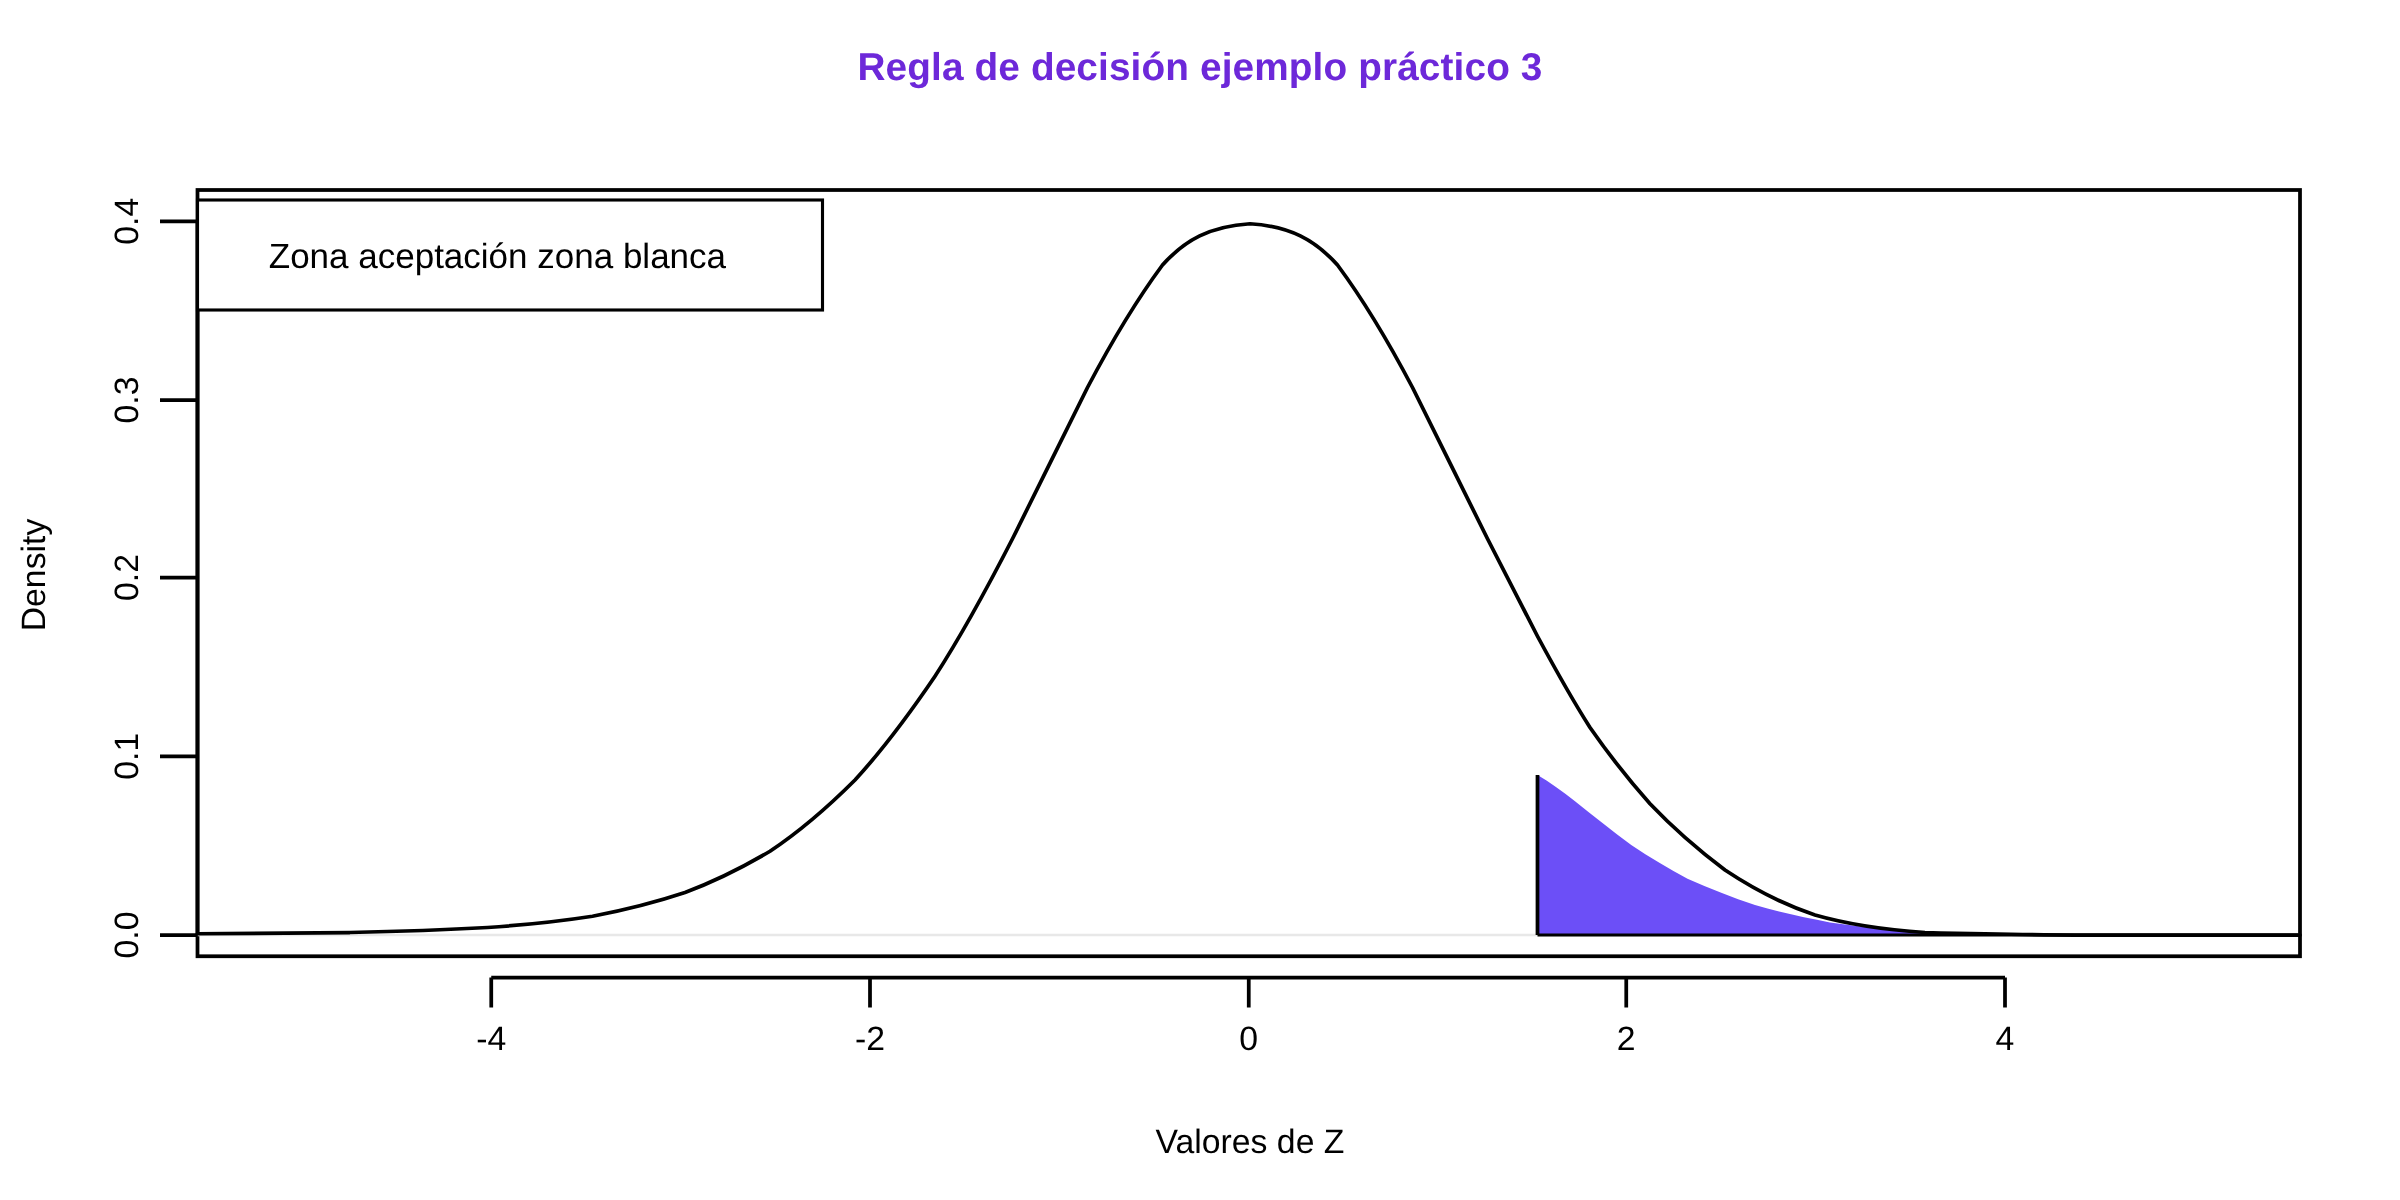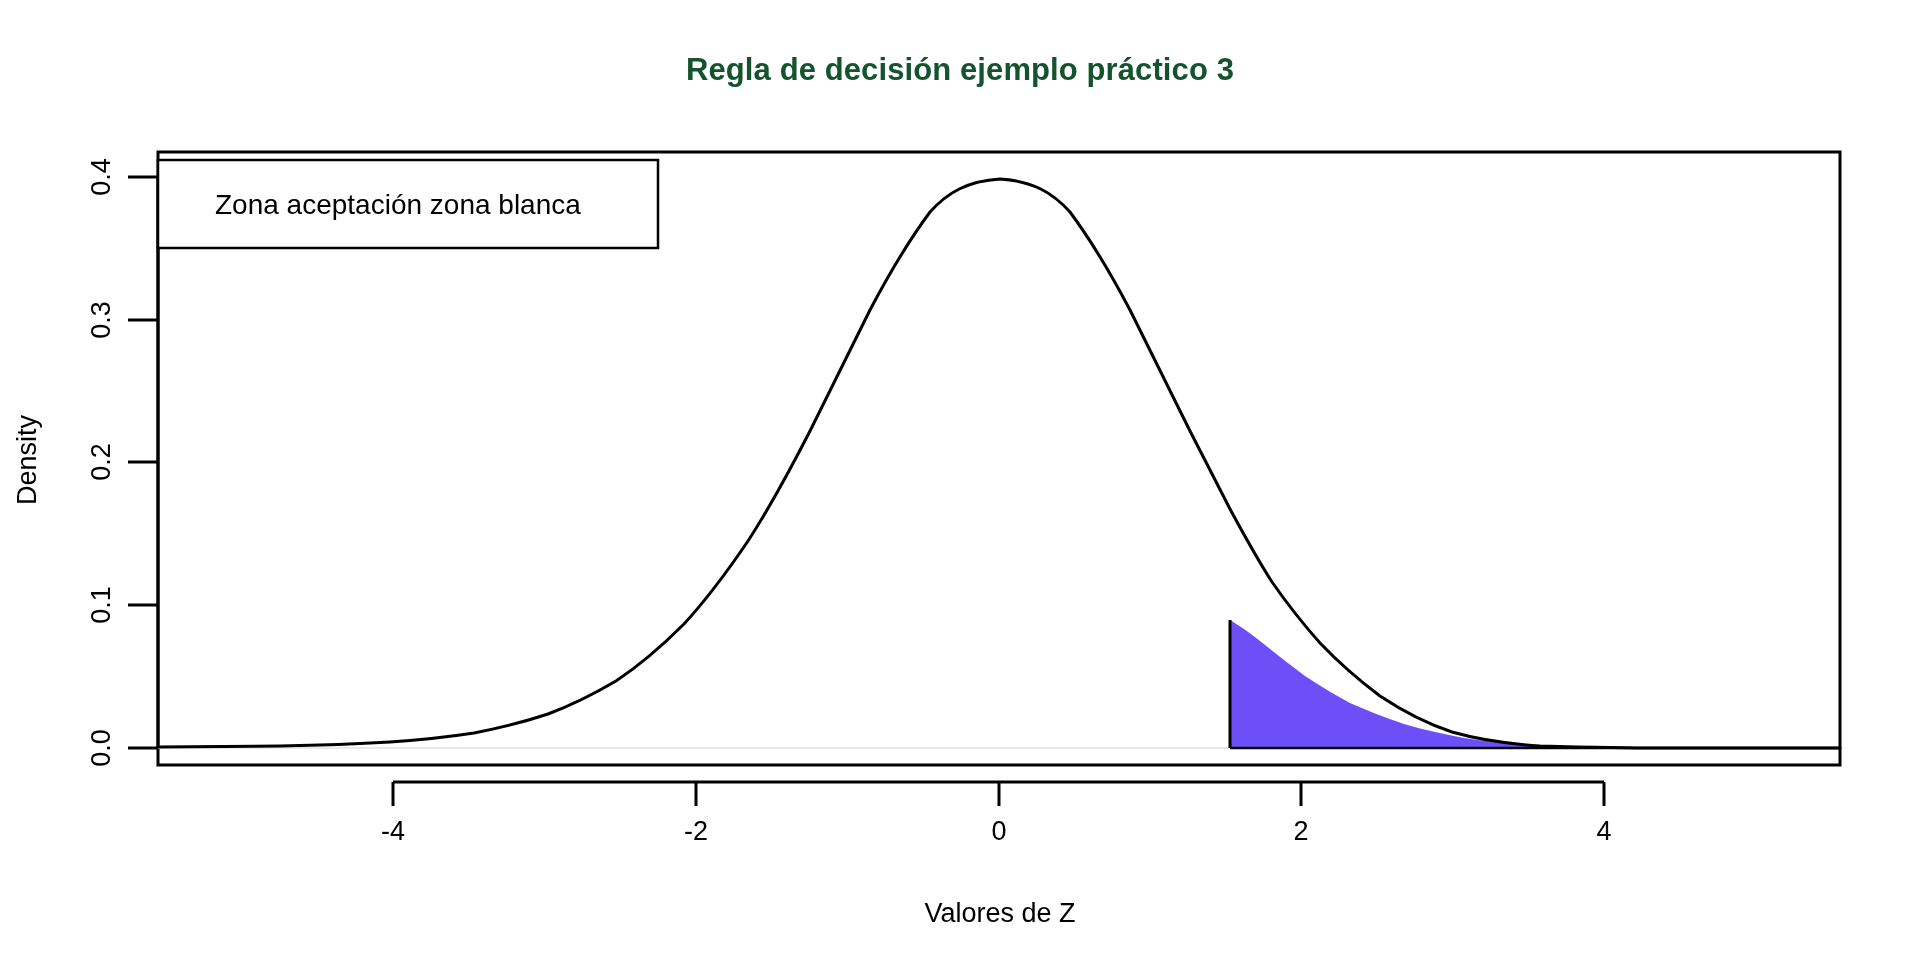--- a/index.html
+++ b/index.html
@@ -11,26 +11,26 @@
     position: relative;
     width: 1920px;
     height: 960px;
     background: #ffffff;
     font-family: "Liberation Sans", sans-serif;
     overflow: hidden;
   }
   #chart-title {
     position: absolute;
     left: 0;
-    top: 52px;
+    top: 36px;
     width: 1920px;
     text-align: center;
     font-size: 31px;
     font-weight: bold;
-    color: #14532d;
+    color: #6d28d9;
     letter-spacing: 0.1px;
   }
   #plot-svg {
     position: absolute;
     left: 0;
     top: 0;
   }
   .axis-text {
     font-family: "Liberation Sans", sans-serif;
     font-size: 27px;

